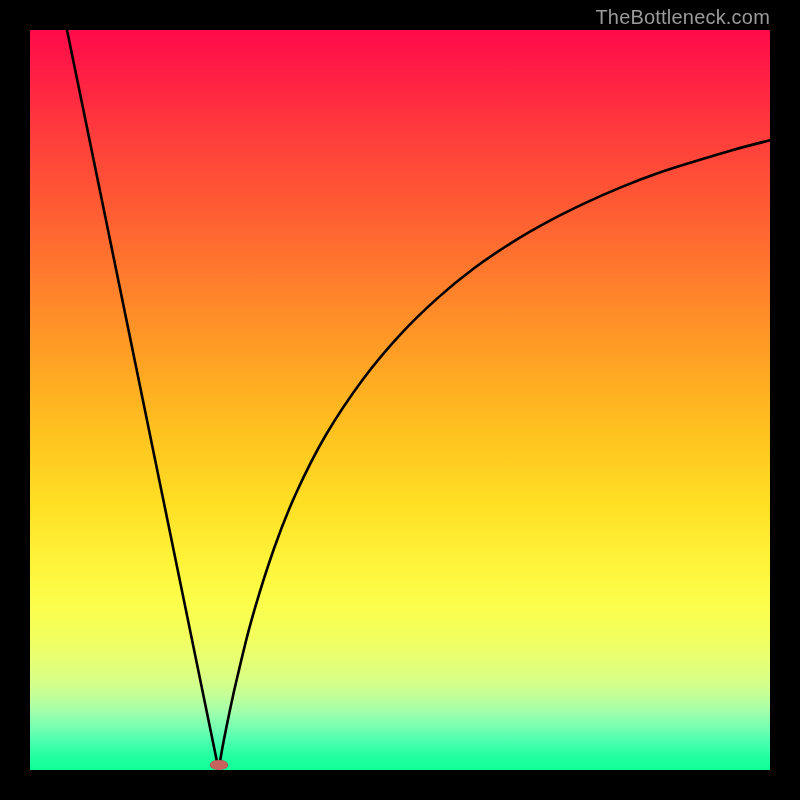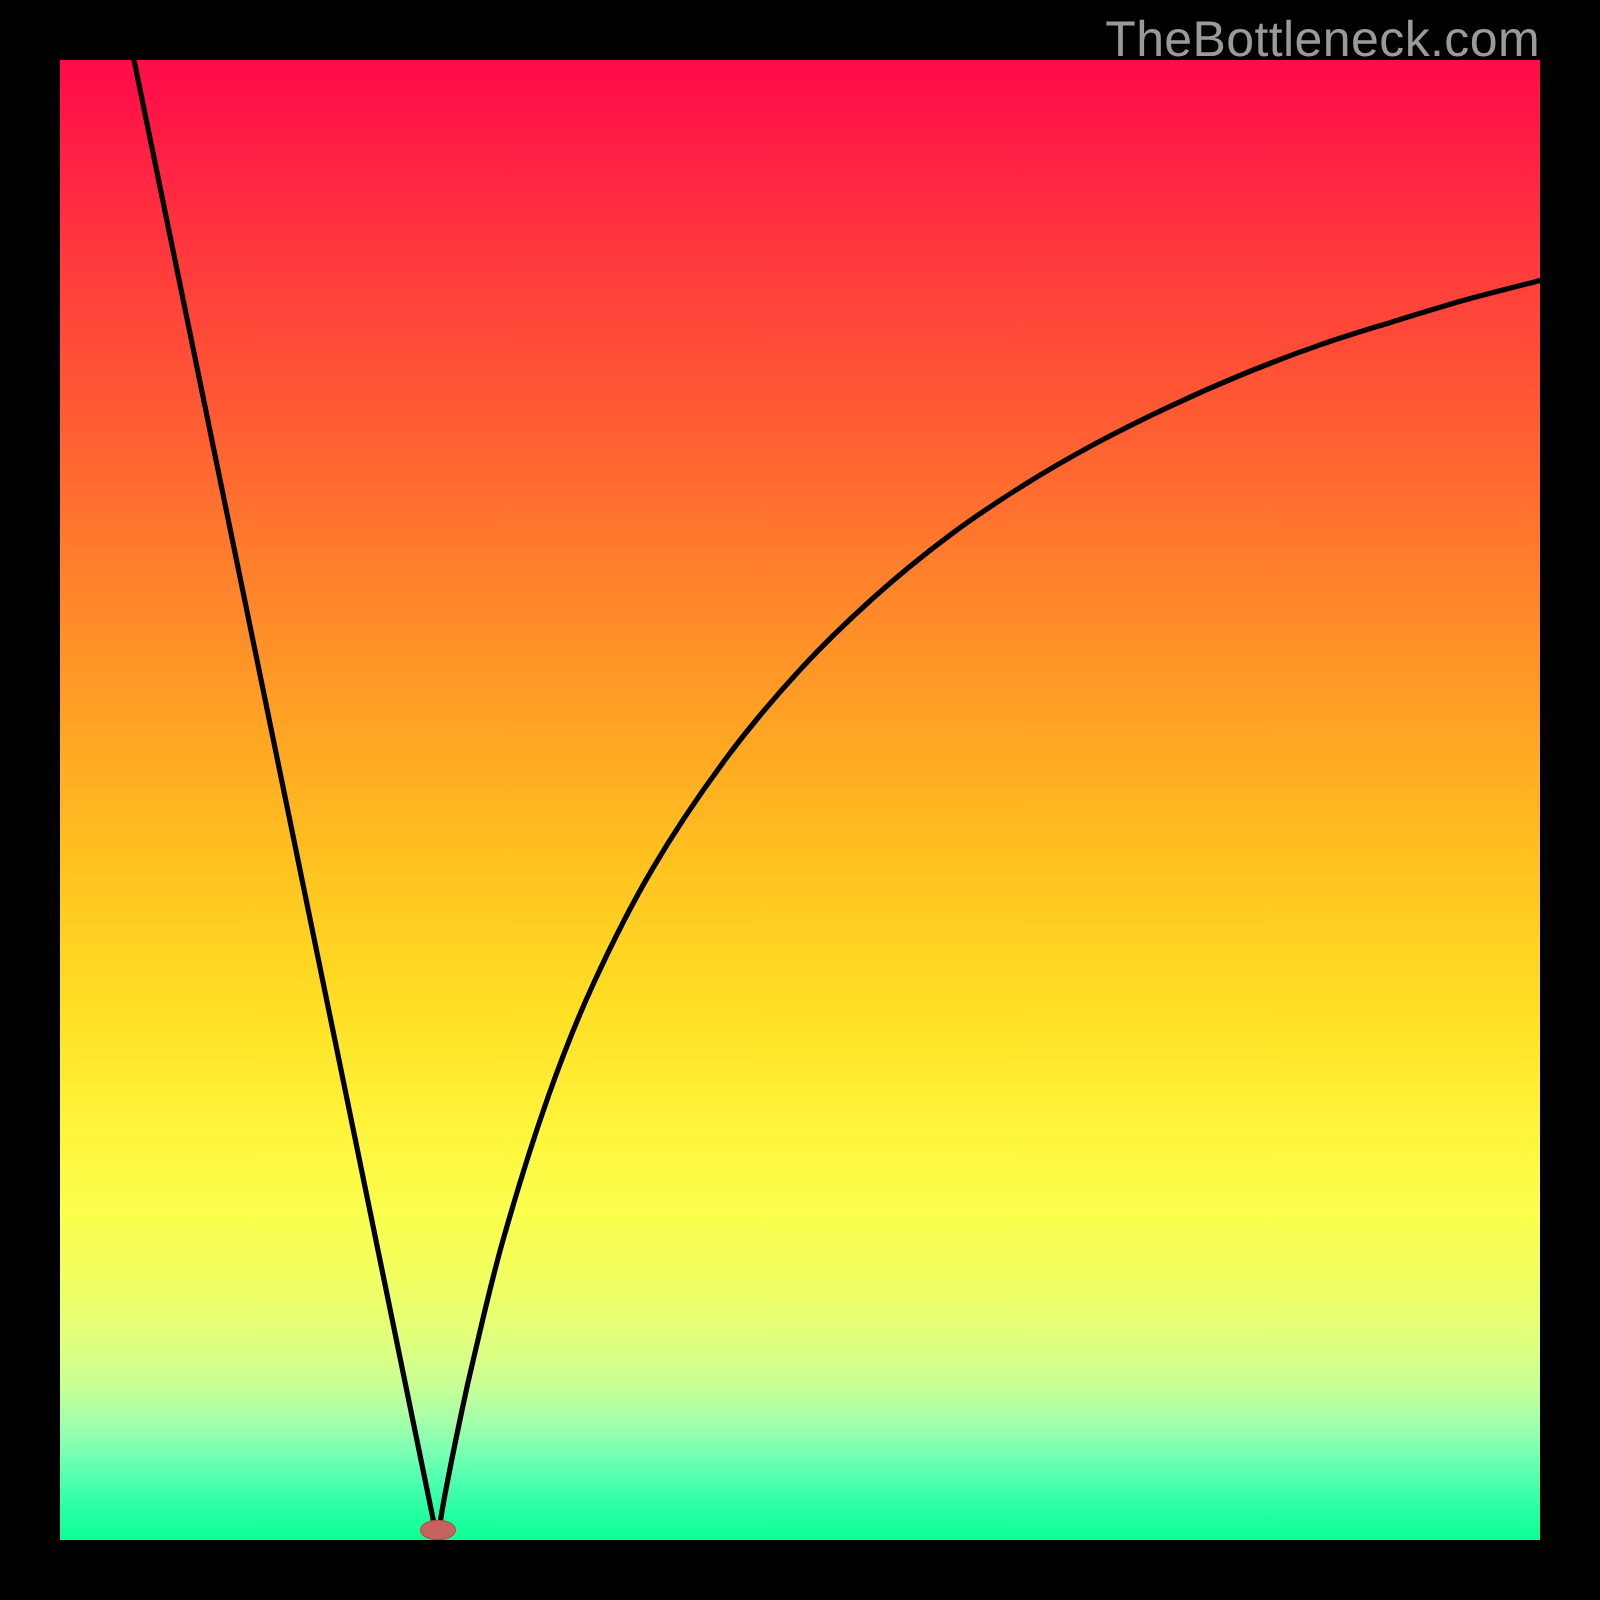--- a/index.html
+++ b/index.html
@@ -43,21 +43,21 @@
       #4effb0 96%,
       #26ffa2 98%,
       #0eff97 100%
     );
   }
   .watermark {
     position: absolute;
     top: 6px;
     right: 30px;
     color: #9a9a9a;
-    font-size: 25px;
+    font-size: 20px;
     letter-spacing: 0.2px;
     font-weight: 400;
     user-select: none;
     white-space: nowrap;
   }
   svg.curve {
     position: absolute;
     left: 30px;
     top: 30px;
     width: 740px;

